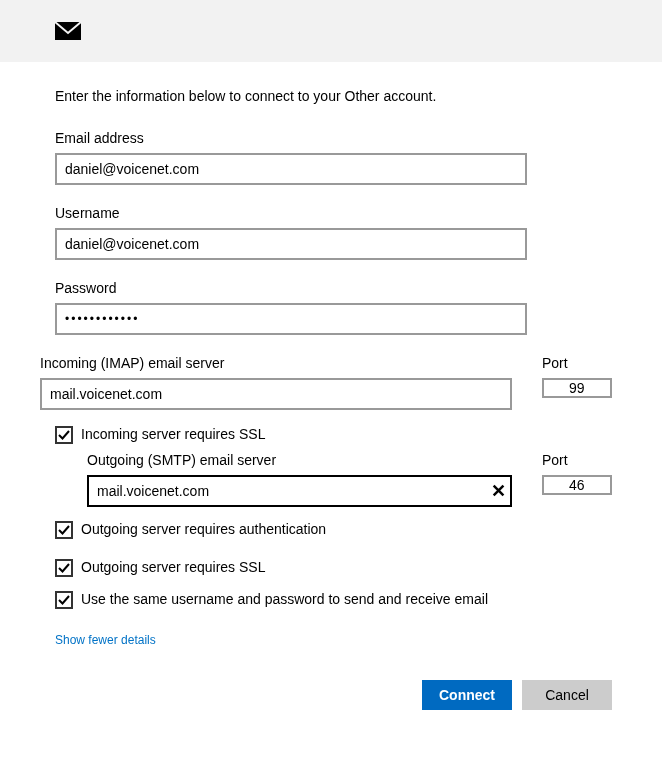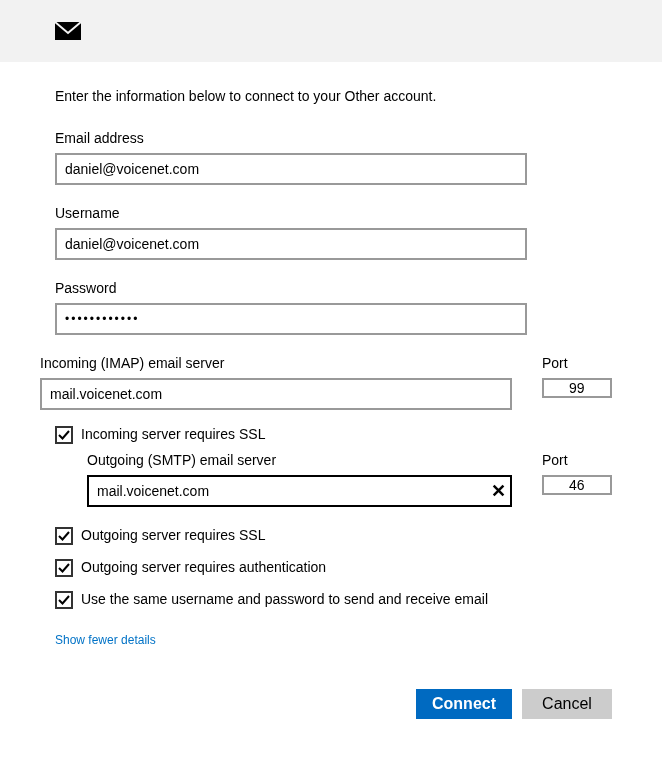--- a/index.html
+++ b/index.html
@@ -122,25 +122,24 @@
   .buttons {
     display: flex;
     justify-content: flex-end;
     gap: 10px;
     margin-top: 32px;
   }
   .btn {
     min-width: 90px;
     height: 30px;
     border: none;
-    font-size: 16px;
+    font-size: 14px;
     font-family: inherit;
     cursor: pointer;
     padding: 0 16px;
-    margin-top: 9px;
   }
   .btn-primary {
     background: #006ac1;
     color: #fff;
     font-weight: 600;
   }
   .btn-secondary {
     background: #cccccc;
     color: #000;
   }
@@ -207,36 +206,36 @@
         <input type="text" class="text-input focused" style="padding-right: 28px;" value="mail.voicenet.com">
         <span class="clear-btn">✕</span>
       </div>
     </div>
     <div class="col-port">
       <label class="label">Port</label>
       <input type="text" class="port-input" value="465" style="">
     </div>
   </div>
 
+  <div class="checkbox-row tight">
+    <span class="chk">
+      <svg width="12" height="12" viewBox="0 0 12 12">
+          <polyline points="1,6 4.5,9.5 11,2" fill="none" stroke="#000" stroke-width="2"></polyline>
+        </svg>
+    </span>
+    <span class="chk-label">Outgoing server requires authentication</span>
+  </div>
+
   <div class="checkbox-row tight" style="margin-top:20px;">
     <span class="chk">
       <svg width="12" height="12" viewBox="0 0 12 12">
           <polyline points="1,6 4.5,9.5 11,2" fill="none" stroke="#000" stroke-width="2"></polyline>
         </svg>
     </span>
     <span class="chk-label">Outgoing server requires SSL</span>
-  </div>
-
-  <div class="checkbox-row tight">
-    <span class="chk">
-      <svg width="12" height="12" viewBox="0 0 12 12">
-          <polyline points="1,6 4.5,9.5 11,2" fill="none" stroke="#000" stroke-width="2"></polyline>
-        </svg>
-    </span>
-    <span class="chk-label">Outgoing server requires authentication</span>
   </div>
 
   <div class="checkbox-row tight">
     <span class="chk">
       <svg width="12" height="12" viewBox="0 0 12 12">
           <polyline points="1,6 4.5,9.5 11,2" fill="none" stroke="#000" stroke-width="2"></polyline>
         </svg>
     </span>
     <span class="chk-label">Use the same username and password to send and receive email</span>
   </div>

